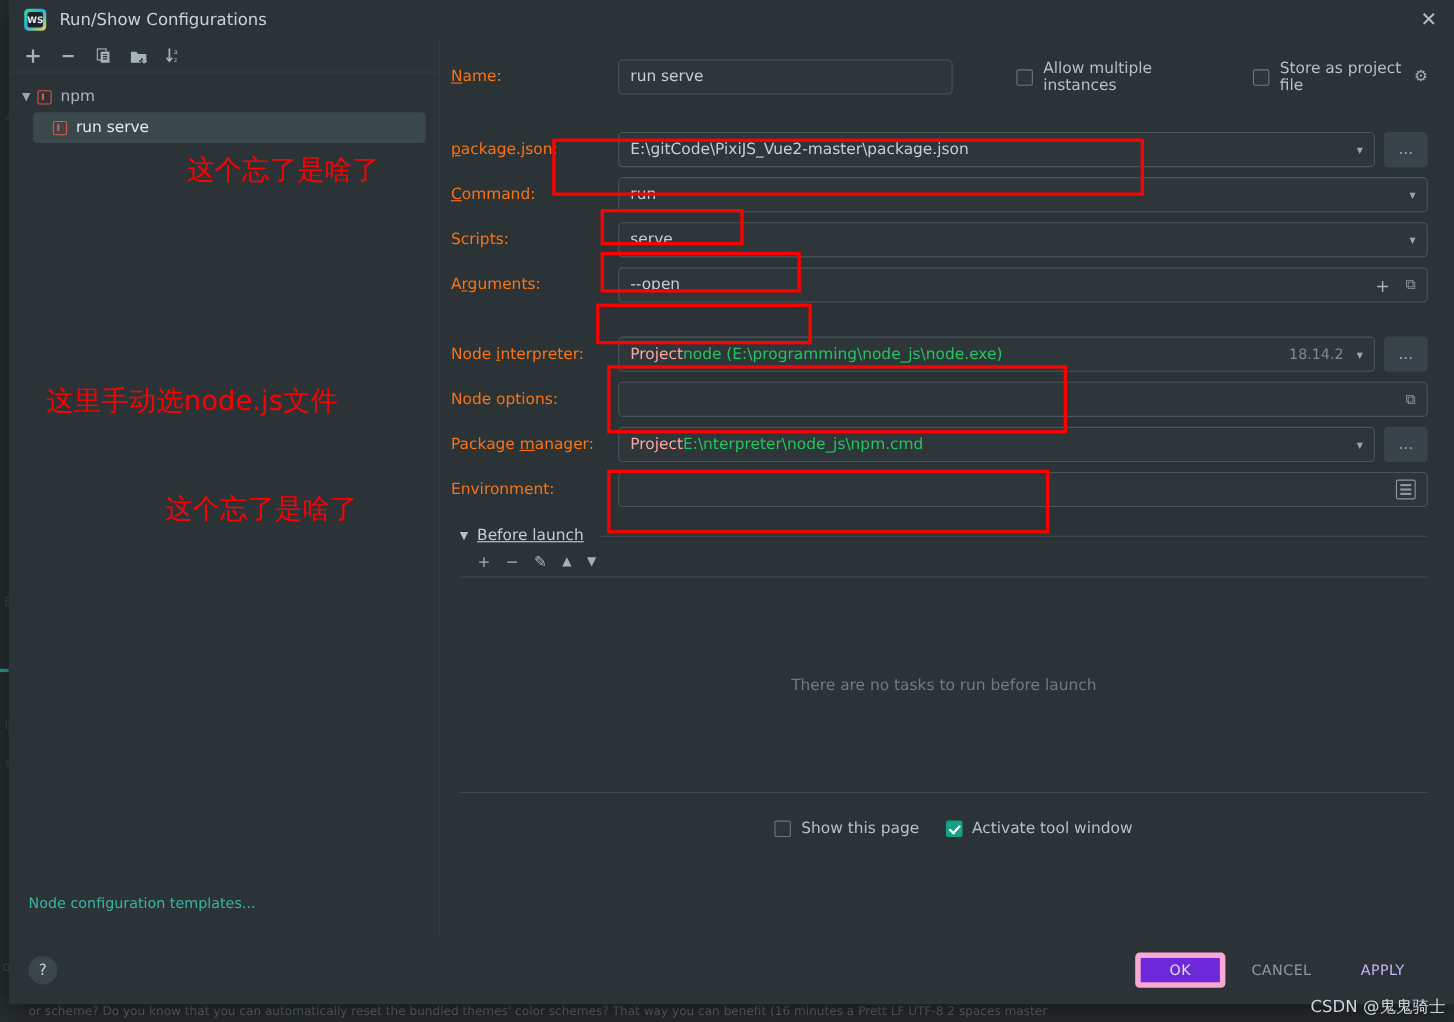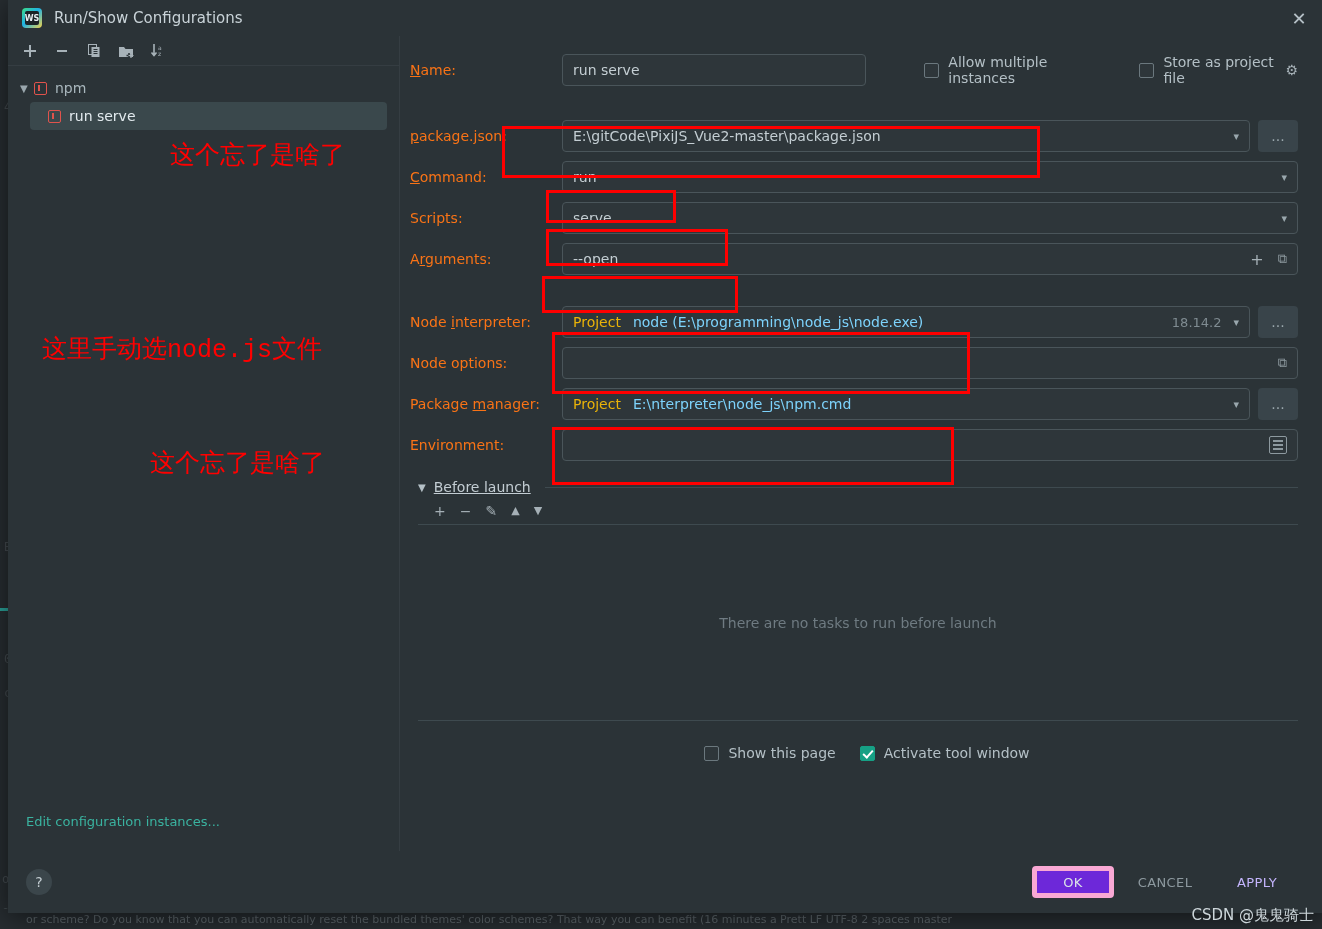--- a/index.html
+++ b/index.html
@@ -106,22 +106,22 @@
   }
   .lbl u { text-decoration: underline; }
 
   .field {
     height: 32px; background: #2e363a; border: 1px solid #4a555a;
     border-radius: 4px; display: flex; align-items: center;
     padding: 0 10px; color: #c4ced3; font-size: 14px; min-width: 0;
   }
   .field.grow { flex: 1; text-align: right; }
   .field .val { white-space: nowrap; overflow: hidden; text-overflow: ellipsis; }
-  .field .ghost { color: #7dd3fc; }
-  .field .pfx { color: #eab308; margin-right: 12px; }
+  .field .ghost { color: #22c55e; }
+  .field .pfx { color: #fca5a5; }
   .field .ver { margin-left: auto; color: #7f8b91; font-size: 13px; padding-right: 4px;}
   .dd-arrow { margin-left: auto; color: #9aa7ad; font-size: 11px; padding-left: 8px; }
   .expand-ic { margin-left: auto; color: #8d999f; font-size: 13px; padding-left: 8px; }
   .plus-ic { color: #a5b0b6; font-size: 16px; padding: 0 6px; }
 
   .ellipsis-btn {
     width: 40px; height: 32px; margin-left: 8px; flex: none;
     background: #39444a; border-radius: 4px; color: #9aa7ad;
     display: flex; align-items: center; justify-content: center;
     font-size: 14px; cursor: pointer;
@@ -280,21 +280,21 @@
             <span class="chev">▼</span>
             <span class="npm-icon"></span>
             <span>npm</span>
           </div>
           <div class="tree-row selected">
             <span class="npm-icon"></span>
             <span>run serve</span>
           </div>
         </div>
 
-        <div class="edit-templates">Edit configuration instances...</div>
+        <div class="edit-templates">Node configuration templates...</div>
       </div>
 
       <div class="right-panel">
 
         <div class="row name-row">
           <div class="lbl"><u>N</u>ame:</div>
           <div class="field name-field">
             <span class="val">run serve</span>
           </div>
           <div class="cbx-group">
@@ -425,17 +425,17 @@
   </div>
 
   <div class="redbox" style="left:502px; top:126px; width:538px; height:52px;"></div>
   <div class="redbox" style="left:546px; top:190px; width:130px; height:33px;"></div>
   <div class="redbox" style="left:546px; top:229px; width:182px; height:37px;"></div>
   <div class="redbox" style="left:542px; top:276px; width:196px; height:37px;"></div>
   <div class="redbox" style="left:552px; top:332px; width:418px; height:62px;"></div>
   <div class="redbox" style="left:552px; top:427px; width:402px; height:58px;"></div>
 
   <div class="anno" style="left:170px; top:138px;">这个忘了是啥了</div>
-  <div class="anno" style="left:42px; top:332px;font-family:Liberation Mono, monospace;">这里手动选node.js文件</div>
+  <div class="anno" style="left:42px; top:348px;">这里手动选node.js文件</div>
   <div class="anno" style="left:150px; top:446px;">这个忘了是啥了</div>
 
   <div class="watermark">CSDN @鬼鬼骑士</div>
 </div>
 
 </body></html>

